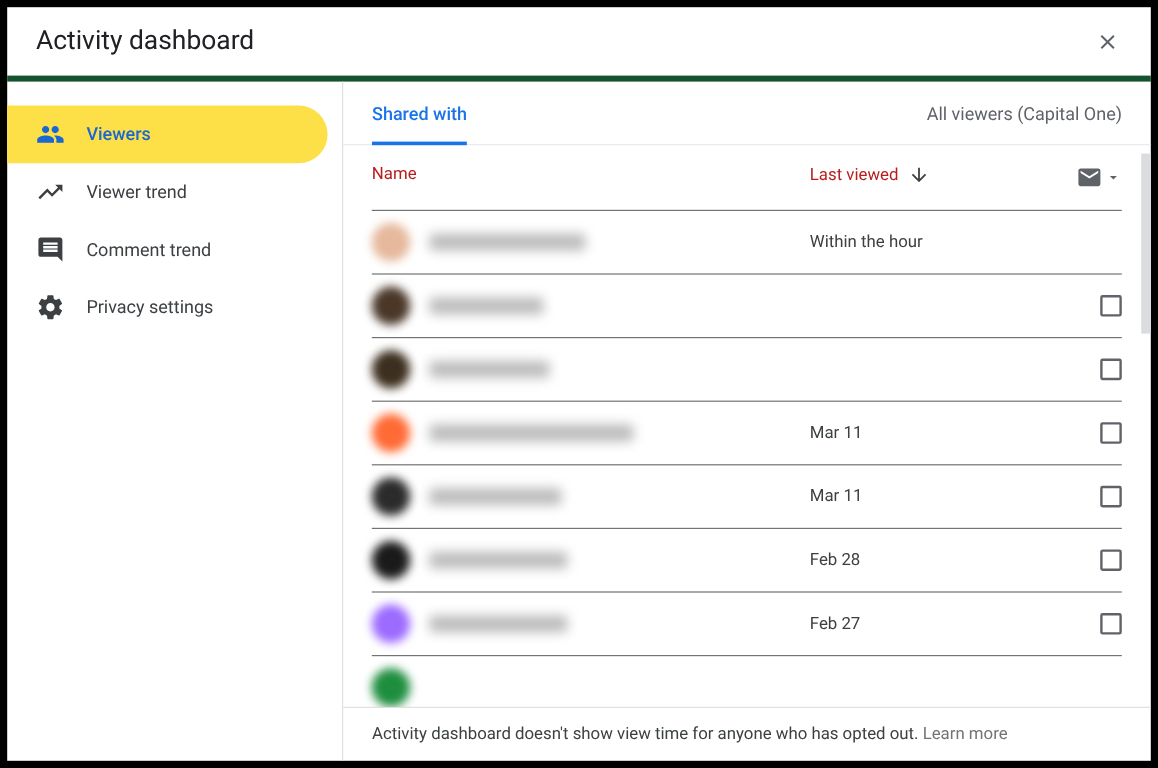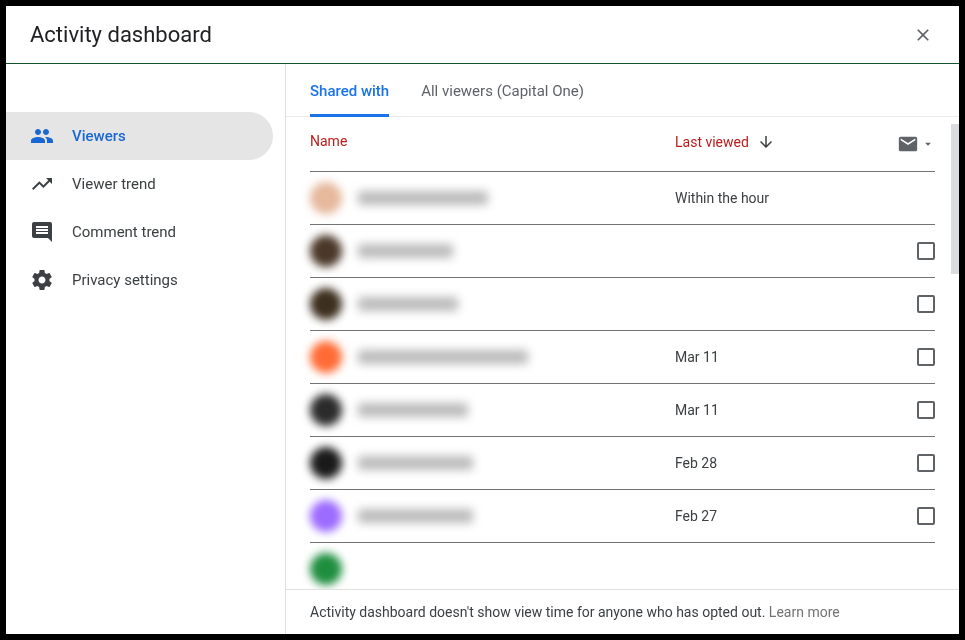--- a/index.html
+++ b/index.html
@@ -20,21 +20,21 @@
       height: 100%;
       display: flex;
       flex-direction: column;
       position: relative;
     }
     .header {
       display: flex;
       align-items: flex-end;
       justify-content: space-between;
       padding: 16px 24px;
-      border-bottom: 1px solid #14532d;
+      border-bottom: 5px solid #14532d;
     }
     .header-title {
       font-size: 22px;
       font-weight: 400;
       color: #202124;
     }
     .close-btn {
       width: 24px;
       height: 24px;
       cursor: pointer;
@@ -59,24 +59,23 @@
       display: flex;
       align-items: center;
       padding: 12px 16px 12px 24px;
       cursor: pointer;
       border-radius: 0 24px 24px 0;
       font-size: 15px;
       color: #3c4043;
       gap: 18px;
     }
     .sidebar-item.active {
-      background: #e5e5e5;
+      background: #fde047;
       color: #1967d2;
       font-weight: 500;
-      margin-top: 28px;
     }
     .sidebar-item .icon {
       width: 24px;
       height: 24px;
       display: flex;
       align-items: center;
       justify-content: center;
       flex-shrink: 0;
     }
     .sidebar-item.active .icon svg {
@@ -90,20 +89,21 @@
       display: flex;
       flex-direction: column;
       min-width: 0;
       position: relative;
     }
     .tabs {
       display: flex;
       gap: 32px;
       padding: 0 24px;
       border-bottom: 1px solid #e8eaed;
+      justify-content: space-between;
     }
     .tab {
       padding: 18px 0 14px;
       font-size: 15px;
       color: #5f6368;
       cursor: pointer;
       border-bottom: 3px solid transparent;
       margin-bottom: -1px;
     }
     .tab.active {

